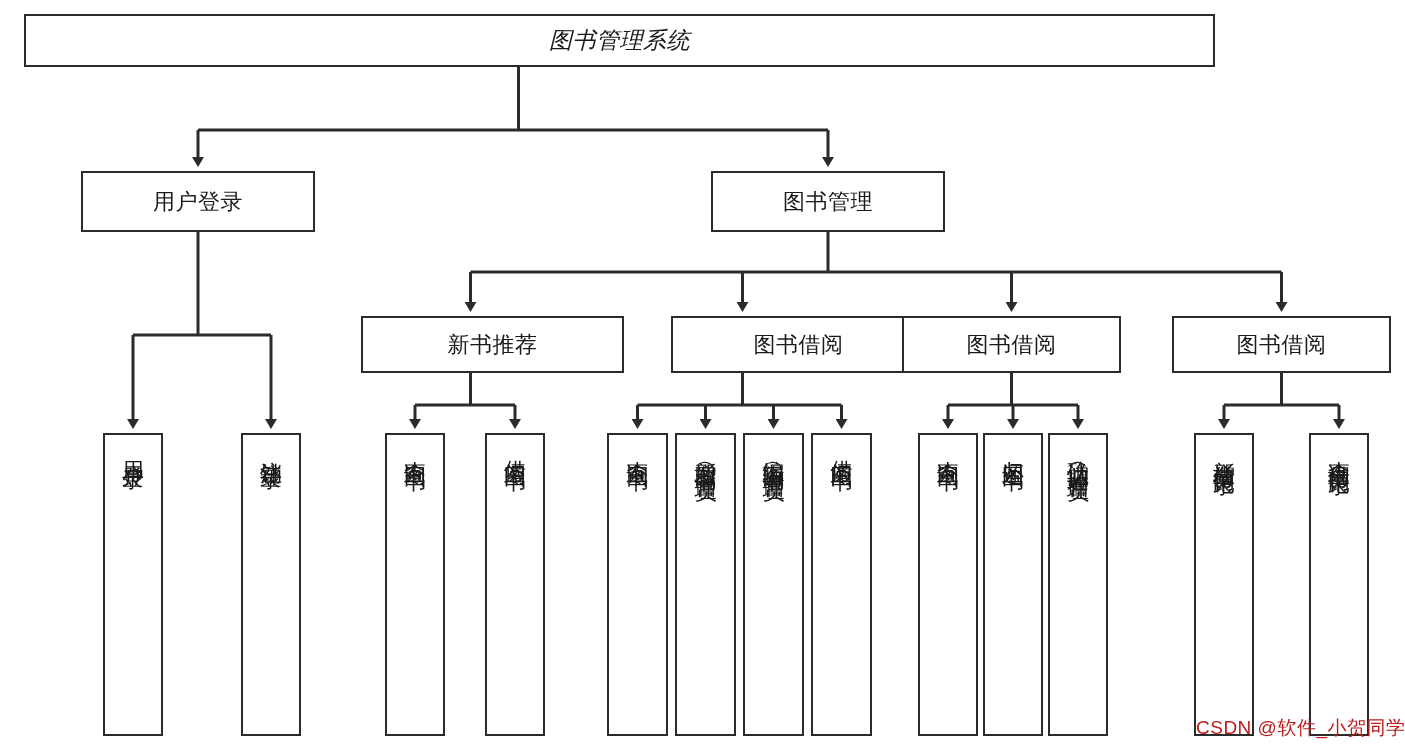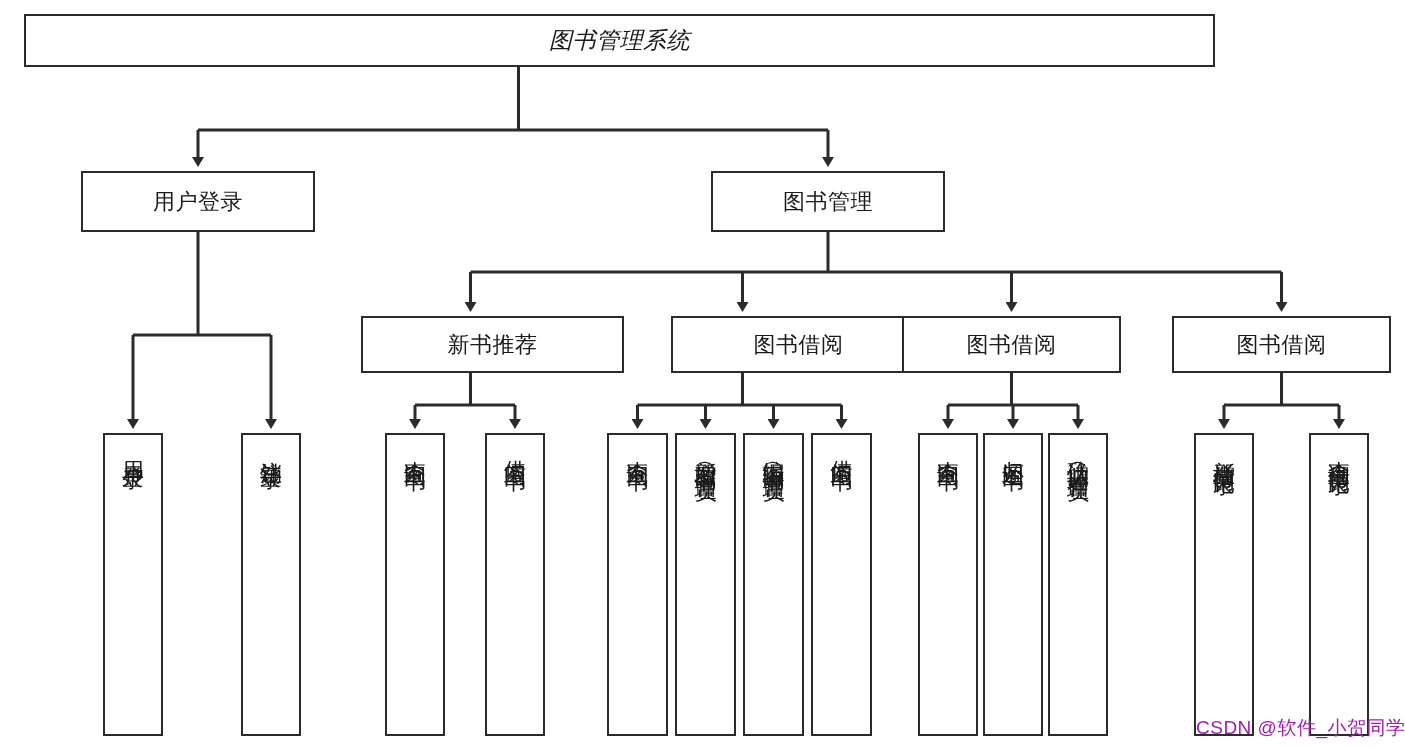--- a/index.html
+++ b/index.html
@@ -53,21 +53,21 @@
   .node.leaf .node-label {
     writing-mode: vertical-rl;
     text-orientation: upright;
     font-size: 22px;
     letter-spacing: 3px;
     line-height: 1;
     white-space: nowrap;
   }
   .watermark {
     position: absolute;
-    color: #a21caf;
+    color: #b91c1c;
     font-size: 19px;
     letter-spacing: 0.5px;
     white-space: nowrap;
     z-index: 3;
     user-select: none;
   }
 </style>
 </head>
 <body>
 

